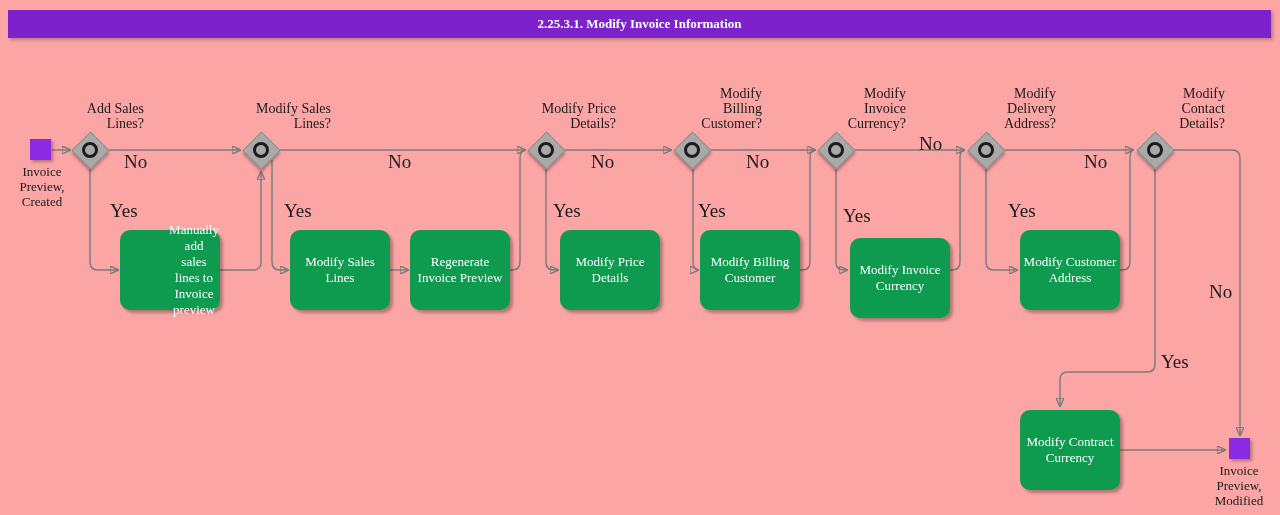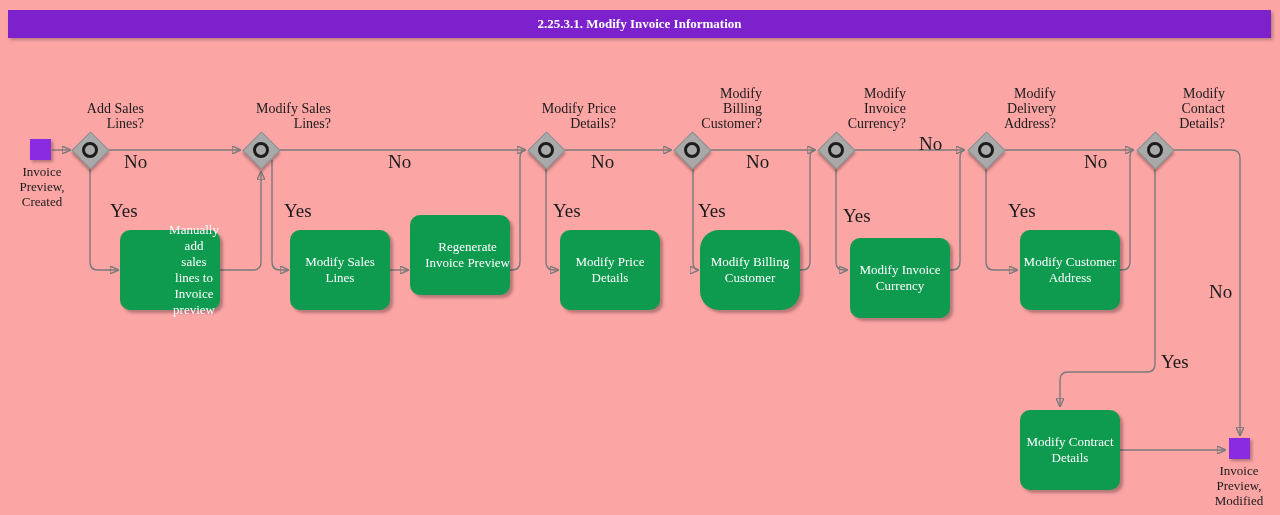--- a/index.html
+++ b/index.html
@@ -154,43 +154,43 @@
 
   <div class="activity" style="left:120px;top:230px;padding-left:48px;">
       <span>Manually add
 sales lines to
 Invoice preview</span>
     </div>
   <div class="activity" style="left:290px;top:230px;">
       <span>Modify Sales
 Lines</span>
     </div>
-  <div class="activity" style="left:410px;top:215px;justify-content:flex-end;">
+  <div class="activity" style="left:410px;top:230px;">
       <span>Regenerate
 Invoice Preview</span>
     </div>
   <div class="activity" style="left:560px;top:230px;">
       <span>Modify Price
 Details</span>
     </div>
-  <div class="activity" style="left:700px;top:230px;border-radius:19px;">
+  <div class="activity" style="left:700px;top:230px;">
       <span>Modify Billing
 Customer</span>
     </div>
   <div class="activity" style="left:850px;top:230px;margin-top:8px;">
       <span>Modify Invoice
 Currency</span>
     </div>
   <div class="activity" style="left:1020px;top:230px;">
       <span>Modify Customer
 Address</span>
     </div>
   <div class="activity" style="left:1020px;top:410px;">
       <span>Modify Contract
-Details</span>
+Currency</span>
     </div>
 
   <div class="edge-label" style="left:110px;top:200px;">Yes</div>
   <div class="edge-label" style="left:124px;top:151px;">No</div>
   <div class="edge-label" style="left:284px;top:200px;">Yes</div>
   <div class="edge-label" style="left:388px;top:151px;">No</div>
   <div class="edge-label" style="left:553px;top:200px;">Yes</div>
   <div class="edge-label" style="left:591px;top:151px;">No</div>
   <div class="edge-label" style="left:698px;top:200px;">Yes</div>
   <div class="edge-label" style="left:746px;top:151px;">No</div>

